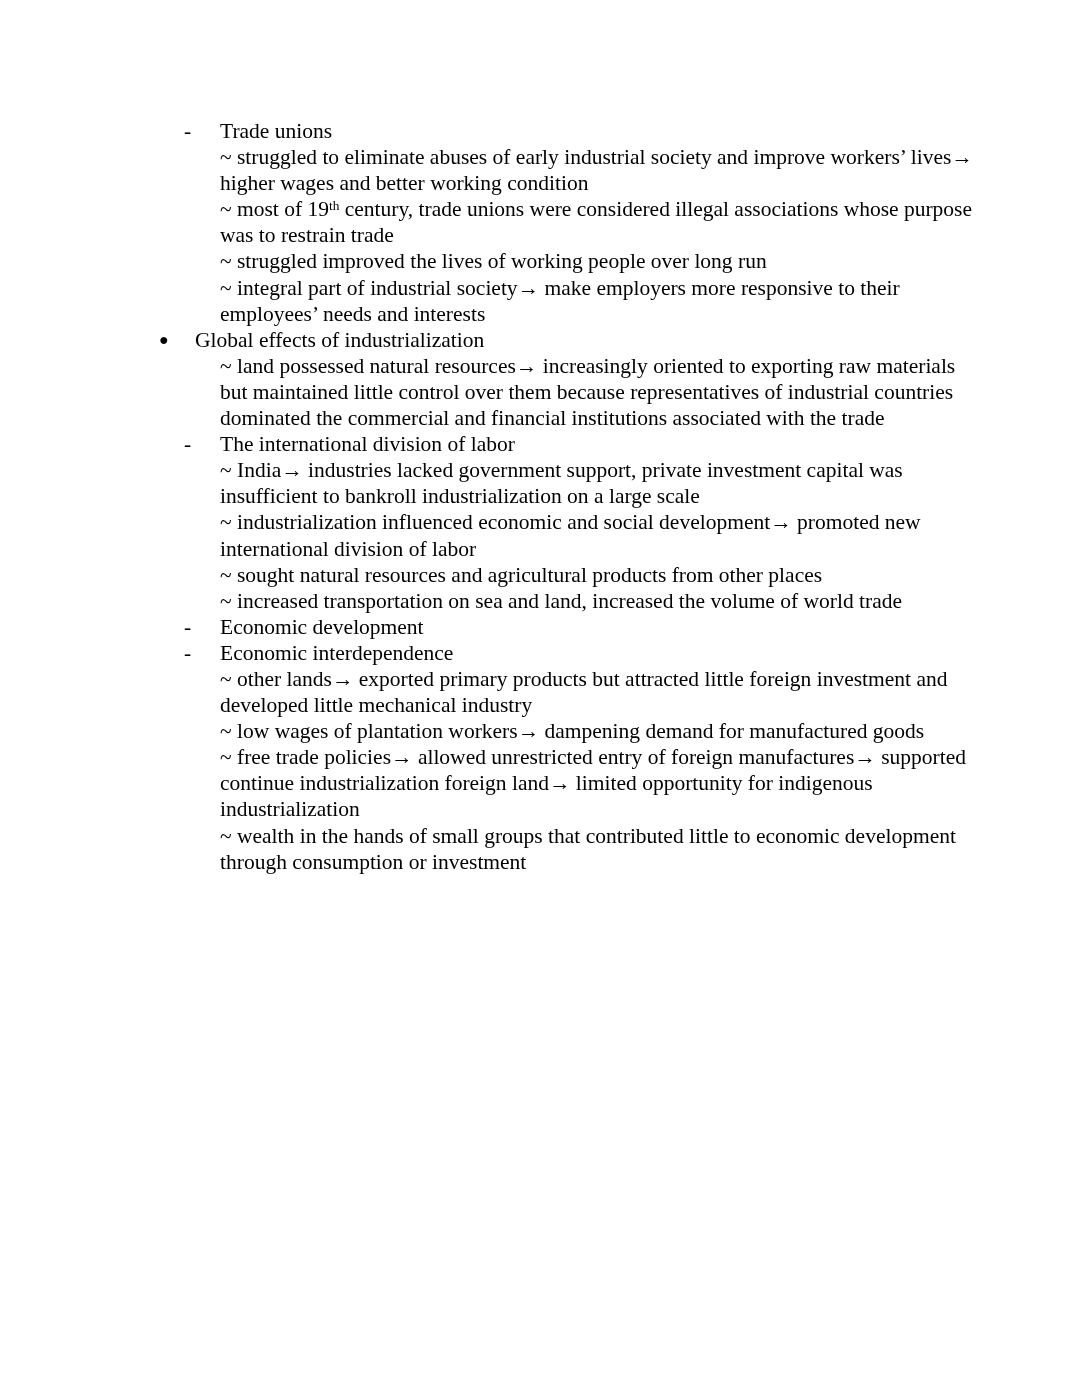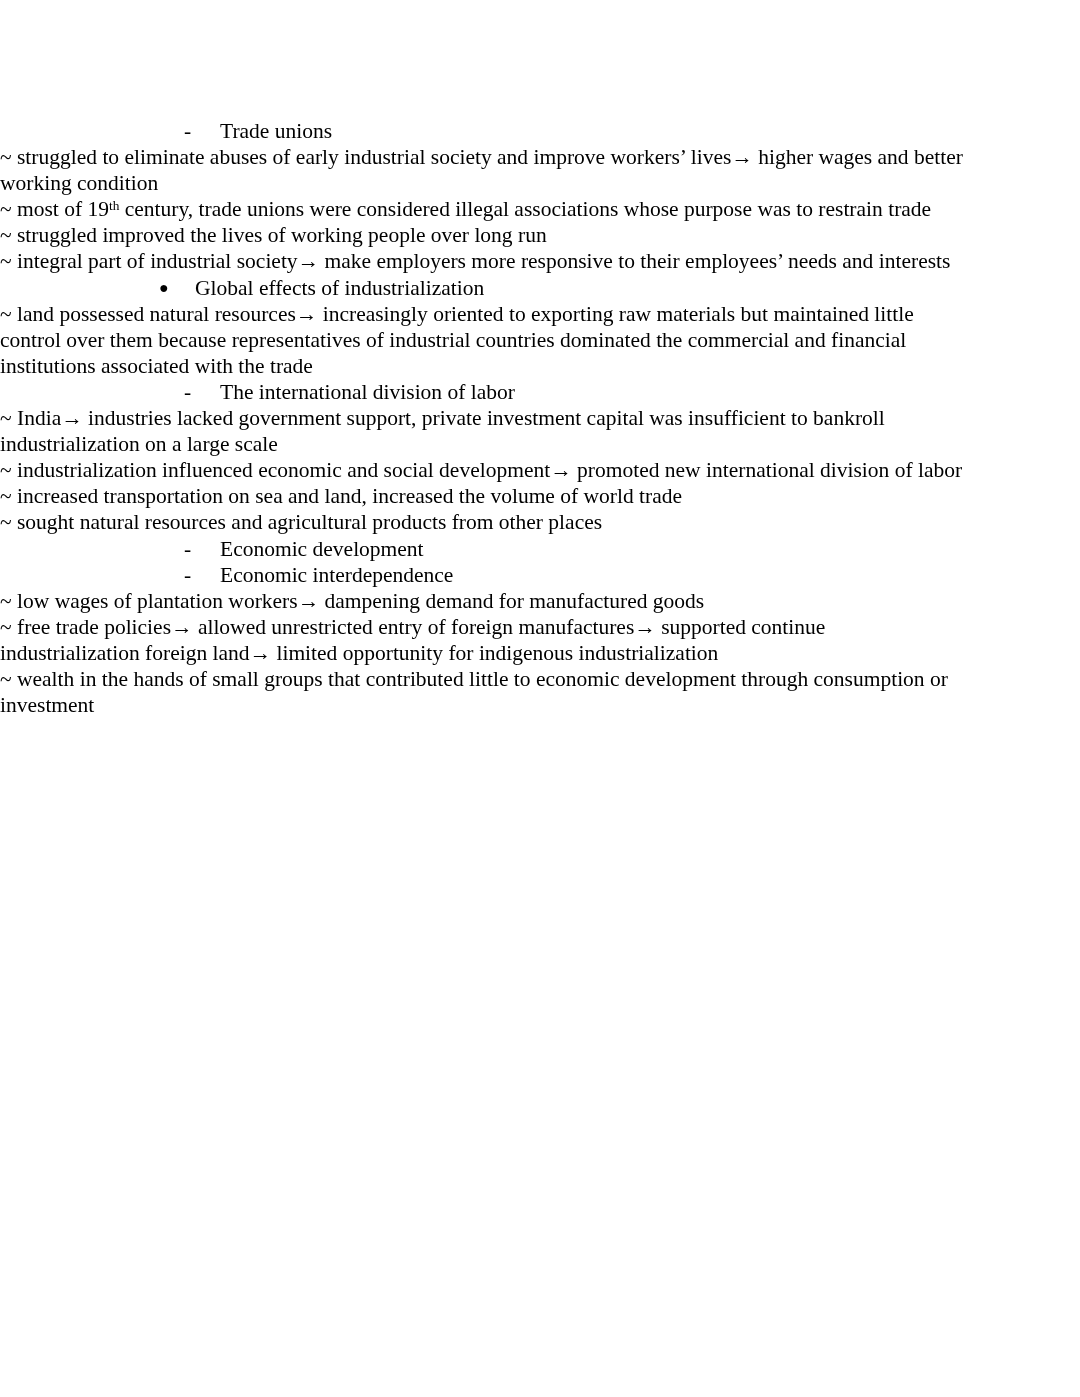--- a/index.html
+++ b/index.html
@@ -50,20 +50,21 @@
   .lvl-dash > .marker {
     position: absolute;
     left: 184px;
     top: 0;
     font-size: 21.5px;
     line-height: 26.1px;
   }
   
   .tilde-block {
     margin: 0;
+    padding-left: 220px;
     font-size: 21.5px;
     line-height: 26.1px;
     max-width: 968px;
   }
   .tilde-block .t {
     display: block;
   }
   .label {
     display: inline;
   }
@@ -86,26 +87,27 @@
         <span class="t">~ integral part of industrial society→ make employers more responsive to their employees’ needs and interests</span>
       </div>
       <div class="lvl-bullet"><span class="marker">●</span><span class="label">Global effects of industrialization</span></div>
       <div class="tilde-block">
         <span class="t">~ land possessed natural resources→ increasingly oriented to exporting raw materials but maintained little control over them because representatives of industrial countries dominated the commercial and financial institutions associated with the trade</span>
       </div>
       <div class="lvl-dash"><span class="marker">-</span><span class="label">The international division of labor</span></div>
       <div class="tilde-block">
         <span class="t">~ India→ industries lacked government support, private investment capital was insufficient to bankroll industrialization on a large scale</span>
         <span class="t">~ industrialization influenced economic and social development→ promoted new international division of labor</span>
+        <span class="t">~ sought natural resources and agricultural products from other places</span>
         <span class="t">~ increased transportation on sea and land, increased the volume of world trade</span>
-        <span class="t">~ sought natural resources and agricultural products from other places</span>
       </div>
       <div class="lvl-dash"><span class="marker">-</span><span class="label">Economic development</span></div>
       <div class="tilde-block">
       </div>
       <div class="lvl-dash"><span class="marker">-</span><span class="label">Economic interdependence</span></div>
       <div class="tilde-block">
+        <span class="t">~ other lands→ exported primary products but attracted little foreign investment and developed little mechanical industry</span>
         <span class="t">~ low wages of plantation workers→ dampening demand for manufactured goods</span>
         <span class="t">~ free trade policies→ allowed unrestricted entry of foreign manufactures→ supported continue industrialization foreign land→ limited opportunity for indigenous industrialization</span>
         <span class="t">~ wealth in the hands of small groups that contributed little to economic development through consumption or investment</span>
       </div>
     </div>
 </div>
 
 </body></html>

